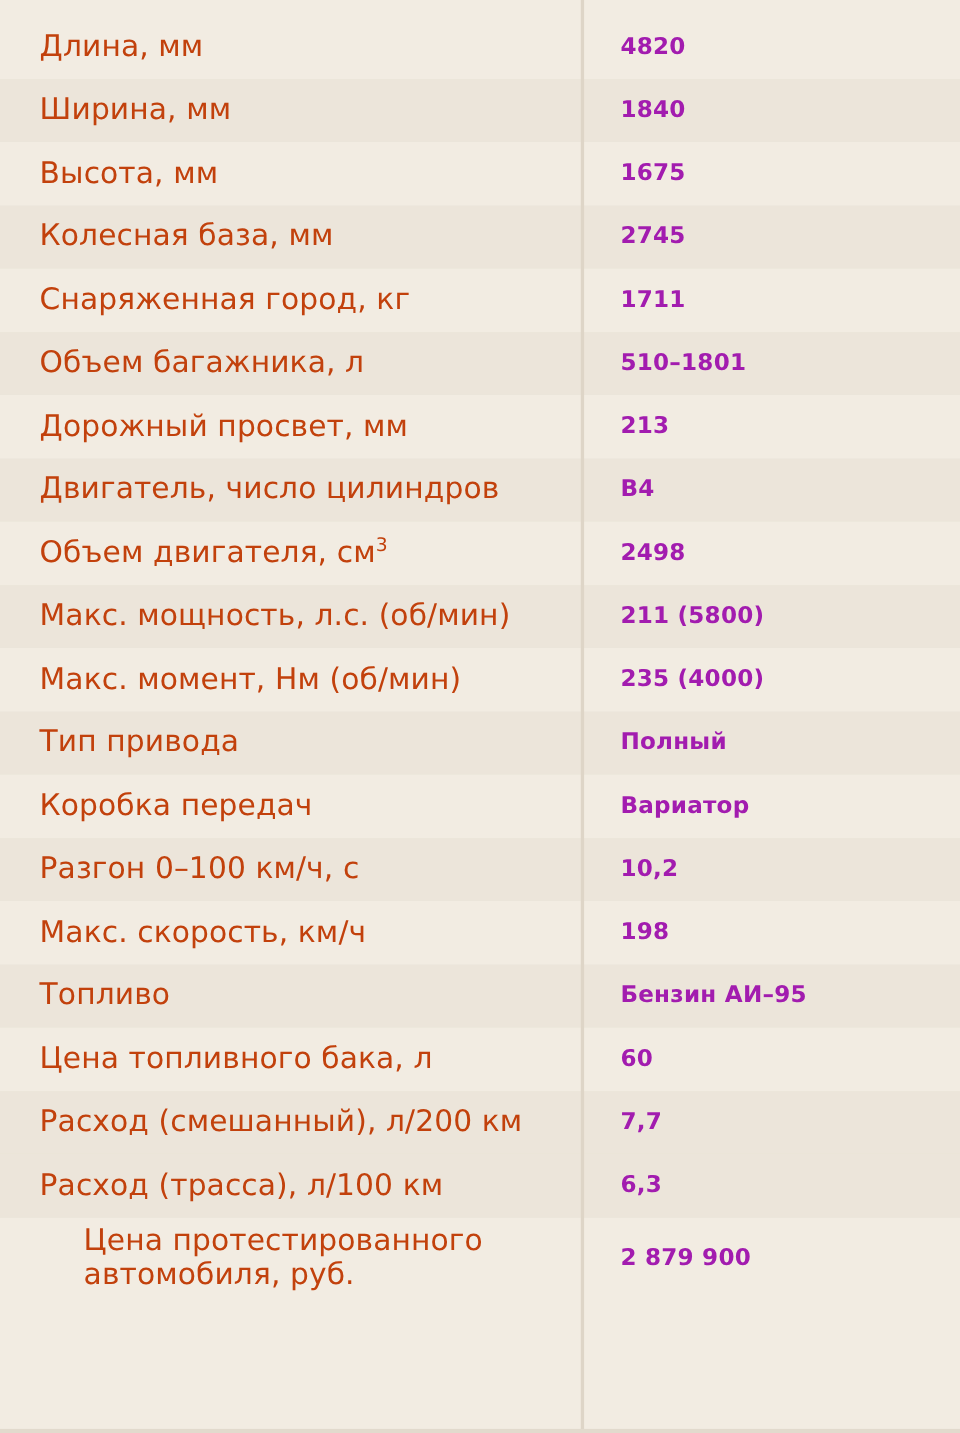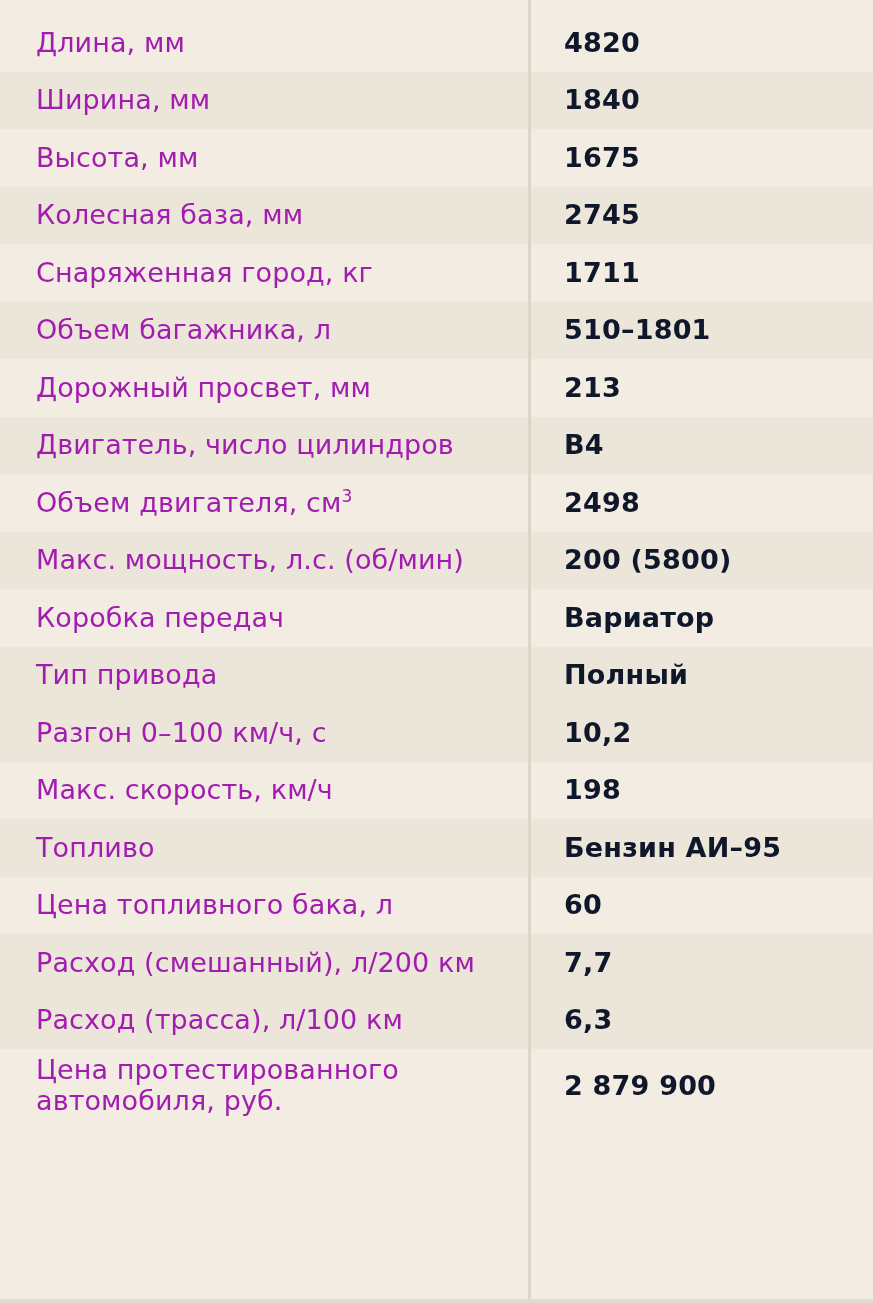--- a/index.html
+++ b/index.html
@@ -35,50 +35,51 @@
   .spec-row .cell-label,
   .spec-row .cell-value {
     vertical-align: middle;
     padding: 0;
   }
   .cell-label {
     padding-left: 36px !important;
     padding-right: 14px !important;
     font-size: 27px;
     font-weight: 400;
-    color: #a21caf;
+    color: #c2410c;
     letter-spacing: 0.1px;
     line-height: 1.12;
   }
   .cell-value {
     padding-left: 36px !important;
     padding-right: 12px !important;
-    font-size: 27px;
+    font-size: 21px;
     font-weight: 700;
-    color: #0f172a;
+    color: #a21caf;
     letter-spacing: 0.2px;
     line-height: 1.12;
     white-space: nowrap;
   }
   .spec-row.striped .cell-label,
   .spec-row.striped .cell-value {
     background: #ece5da;
   }
   .spec-row .cell-label { background: transparent; }
   .spec-row .cell-value { background: transparent; }
 
   
   .spec-row.striped { background: #ece5da; }
 
   .row-h { height: 57.5px; }
   .row-h-tall { height: 74px; }
 
   .two-line {
     line-height: 1.14;
     display: block;
+    margin-left: 40px;
   }
   sup {
     font-size: 17px;
     vertical-align: super;
     line-height: 0;
   }
   .divider {
     position: absolute;
     top: 0;
     left: 528px;
@@ -147,32 +148,36 @@
         <td class="cell-value">B4</td>
       </tr>
 
       <tr class="spec-row row-h">
         <td class="cell-label"><span>Объем двигателя, см</span><sup>3</sup></td>
         <td class="cell-value">2498</td>
       </tr>
 
       <tr class="spec-row row-h striped">
         <td class="cell-label">Макс. мощность, л.с. (об/мин)</td>
-        <td class="cell-value">200 (5800)</td>
-      </tr>
-
+        <td class="cell-value">211 (5800)</td>
+      </tr>
+
+      <tr class="spec-row row-h">
+        <td class="cell-label">Макс. момент, Нм (об/мин)</td>
+        <td class="cell-value">235 (4000)</td>
+      </tr>
+
+      <tr class="spec-row row-h striped">
+        <td class="cell-label">Тип привода</td>
+        <td class="cell-value">Полный</td>
+      </tr>
 
       <tr class="spec-row row-h">
         <td class="cell-label">Коробка передач</td>
         <td class="cell-value">Вариатор</td>
-      </tr>
-
-      <tr class="spec-row row-h striped">
-        <td class="cell-label">Тип привода</td>
-        <td class="cell-value">Полный</td>
       </tr>
 
       <tr class="spec-row row-h striped">
         <td class="cell-label">Разгон 0–100 км/ч, с</td>
         <td class="cell-value">10,2</td>
       </tr>
 
       <tr class="spec-row row-h">
         <td class="cell-label">Макс. скорость, км/ч</td>
         <td class="cell-value">198</td>

